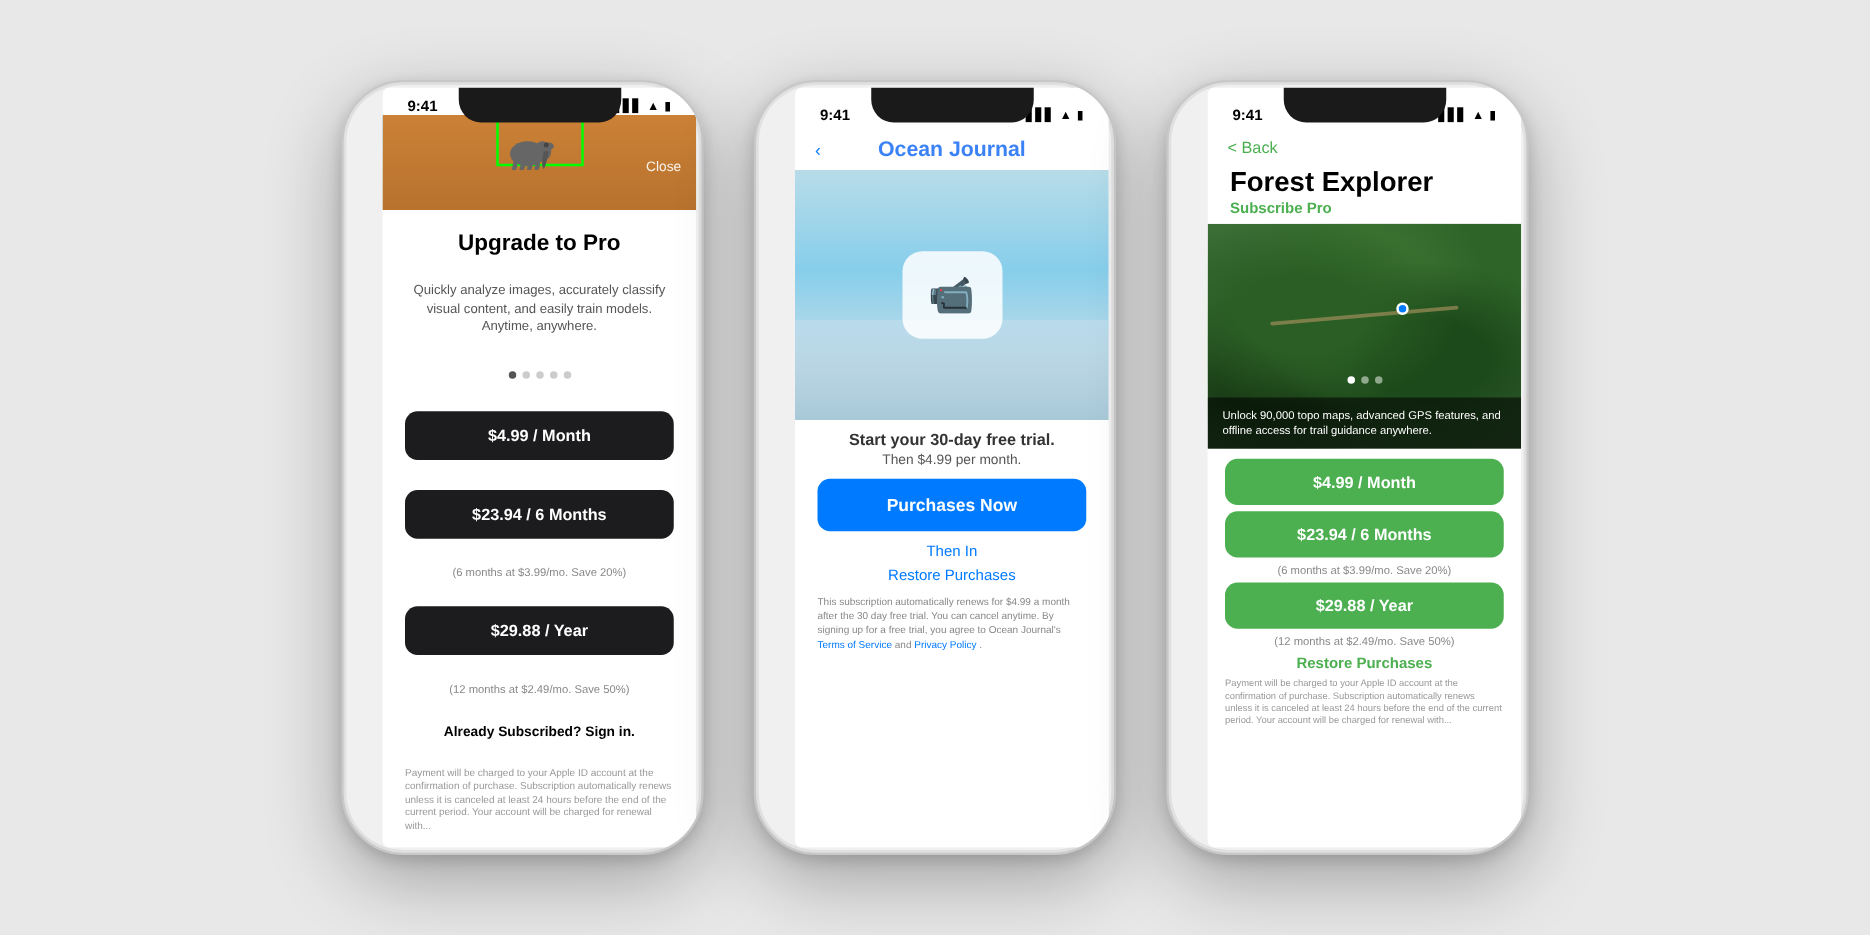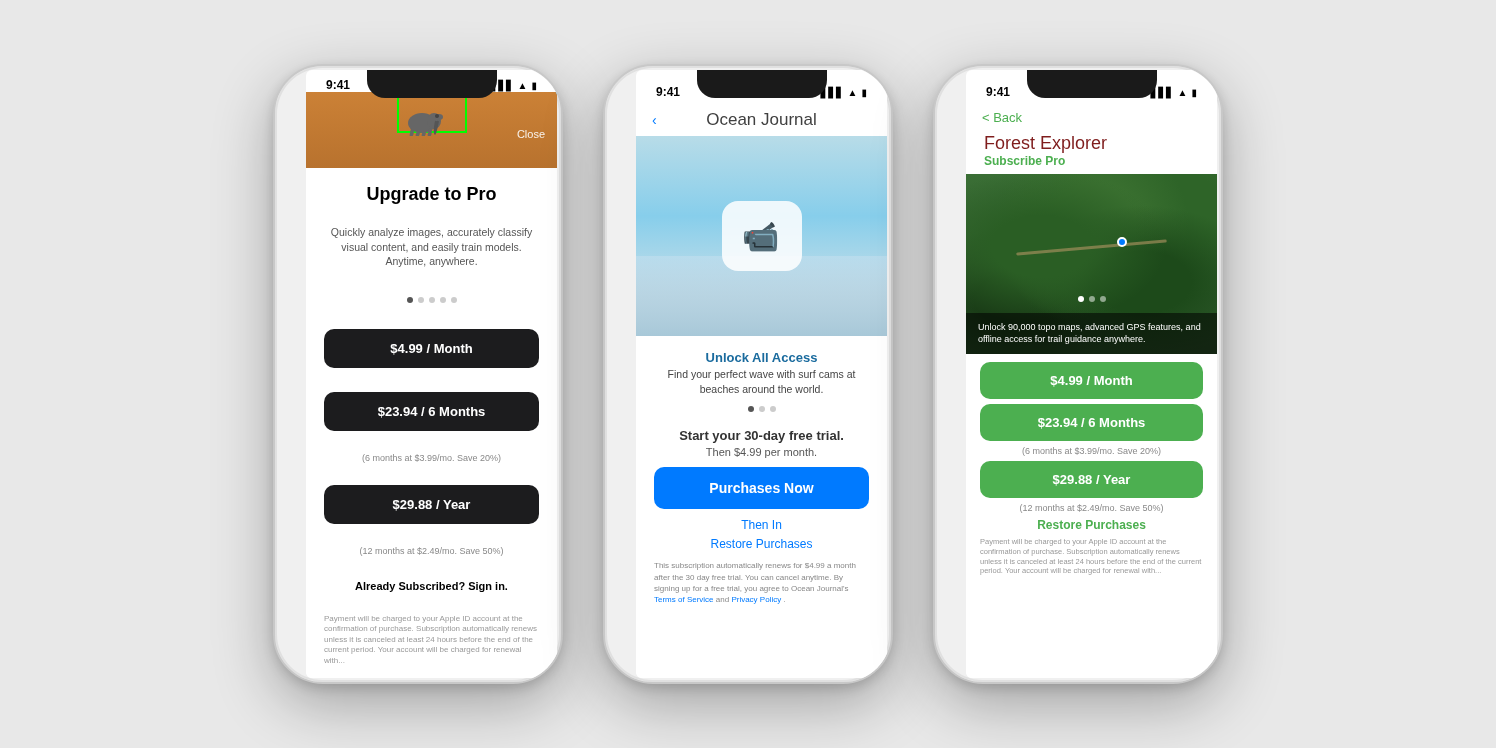--- a/index.html
+++ b/index.html
@@ -209,22 +209,22 @@
       position: relative;
     }
     .phone2-back {
       position: absolute;
       left: 16px;
       font-size: 14px;
       color: #007AFF;
     }
     .phone2-title {
       font-size: 17px;
-      font-weight: 400;
-      color: #404040;
+      font-weight: 700;
+      color: #3b82f6;
     }
     .phone2-hero {
       height: 200px;
       background: linear-gradient(180deg, #b8dce8 0%, #87CEEB 40%, #c8dfe8 80%, #d8e8f0 100%);
       position: relative;
       overflow: hidden;
       display: flex;
       flex-direction: column;
       align-items: center;
       justify-content: center;
@@ -332,23 +332,23 @@
     }
     .phone3-back {
       font-size: 13px;
       color: #4CAF50;
       font-weight: 500;
     }
     .phone3-title-area {
       padding: 4px 18px 6px;
     }
     .phone3-title {
-      font-size: 18px;
-      font-weight: 400;
-      color: #7f1d1d;
+      font-size: 22px;
+      font-weight: 700;
+      color: #000000;
     }
     .phone3-subtitle {
       font-size: 12px;
       color: #4CAF50;
       font-weight: 600;
     }
     .phone3-hero {
       height: 180px;
       background: linear-gradient(180deg, #2d5a27 0%, #3d7a32 40%, #4a8c3e 80%, #5a9e4a 100%);
       position: relative;
@@ -501,29 +501,20 @@
           <span class="phone2-title">Ocean Journal</span>
         </div>
 
         <div class="phone2-hero">
           <div class="phone2-hero-water"></div>
           <div class="video-icon-container">
             <span class="video-icon">📹</span>
           </div>
         </div>
 
-        <div style="background: white; padding: 8px 0 4px;">
-          <div class="ocean-subtitle">Unlock All Access</div>
-          <div class="ocean-desc">Find your perfect wave with surf cams at beaches around the world.</div>
-          <div class="dots-row">
-            <div class="dot active"></div>
-            <div class="dot"></div>
-            <div class="dot"></div>
-          </div>
-        </div>
 
         <div class="phone2-body">
           <div class="free-trial-text">Start your 30-day free trial.</div>
           <div class="then-text">Then $4.99 per month.</div>
           <button class="subscribe-btn">Purchases Now</button>
           <div class="sign-in-link">Then In</div>
           <div class="restore-link">Restore Purchases</div>
           <div class="phone2-legal">
             <span>This subscription automatically renews for $4.99 a month after the 30 day free trial. You can cancel anytime. By signing up for a free trial, you agree to Ocean Journal's </span>
             <a>Terms of Service</a>

